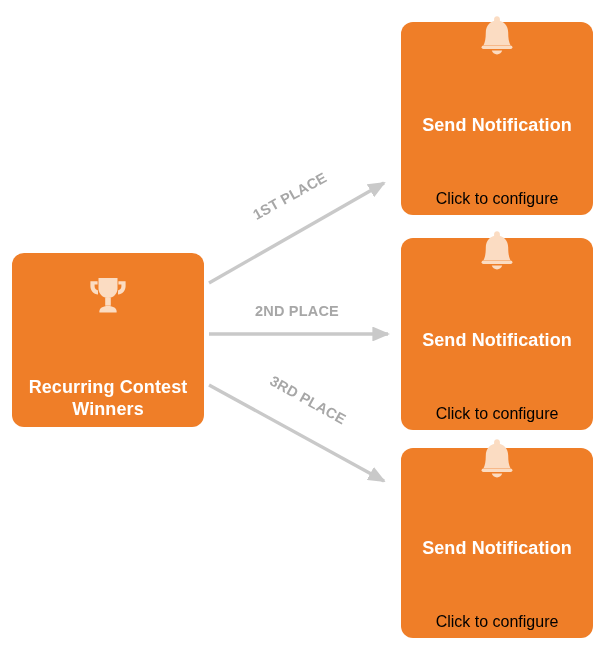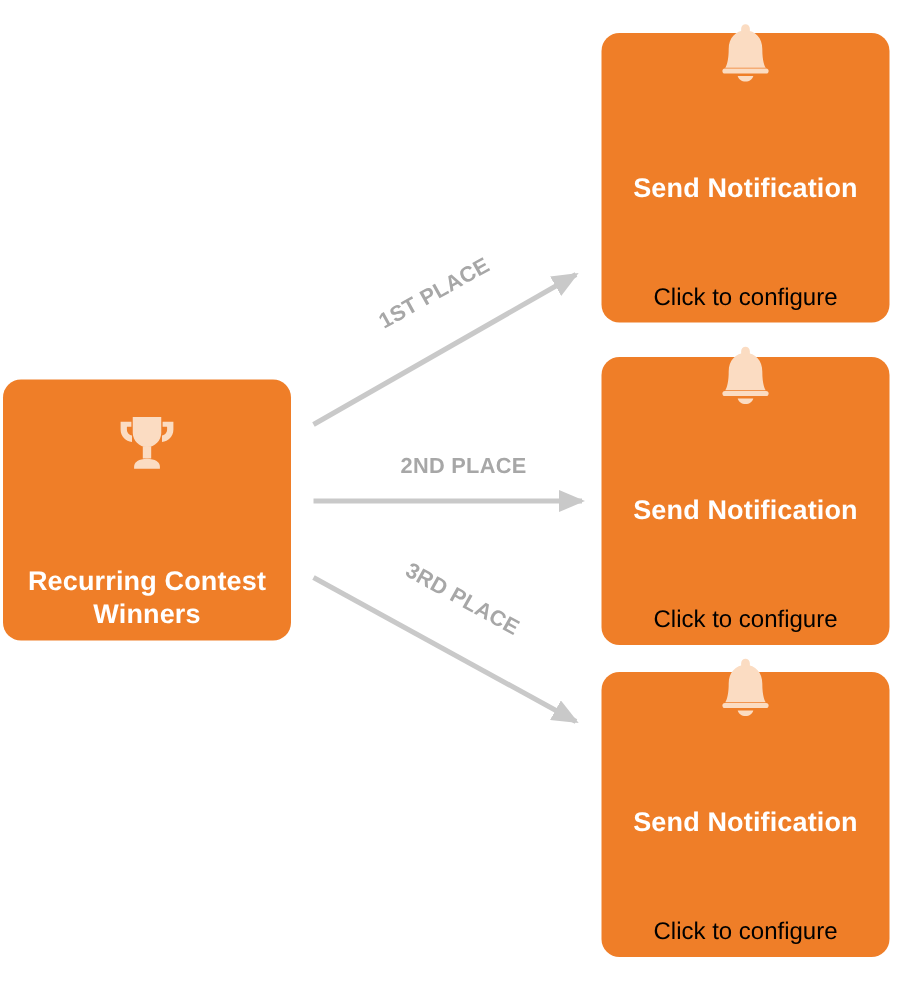--- a/index.html
+++ b/index.html
@@ -45,21 +45,21 @@
     align-items: center;
     justify-content: flex-end;
     text-align: center;
     cursor: pointer;
     user-select: none;
     padding: 6px 10px;
     gap: 48px;
   }
 
   .node-trigger {
-    left: 2px;
+    left: 12px;
     top: 253px;
     width: 192px;
     height: 174px;
   }
 
   .node-action {
     left: 401px;
     width: 192px;
   }
   .node-action.a1 { top: 22px;  height: 193px; }
@@ -99,21 +99,21 @@
     white-space: nowrap;
     user-select: none;
     transform-origin: 50% 50%;
   }
   .lbl-1 {
     left: 249px;
     top: 188px;
     transform: rotate(-29deg);
   }
   .lbl-2 {
-    left: 267px;
+    left: 255px;
     top: 303px;
   }
   .lbl-3 {
     left: 266px;
     top: 392px;
     transform: rotate(29deg);
   }
 </style>
 </head>
 <body>

